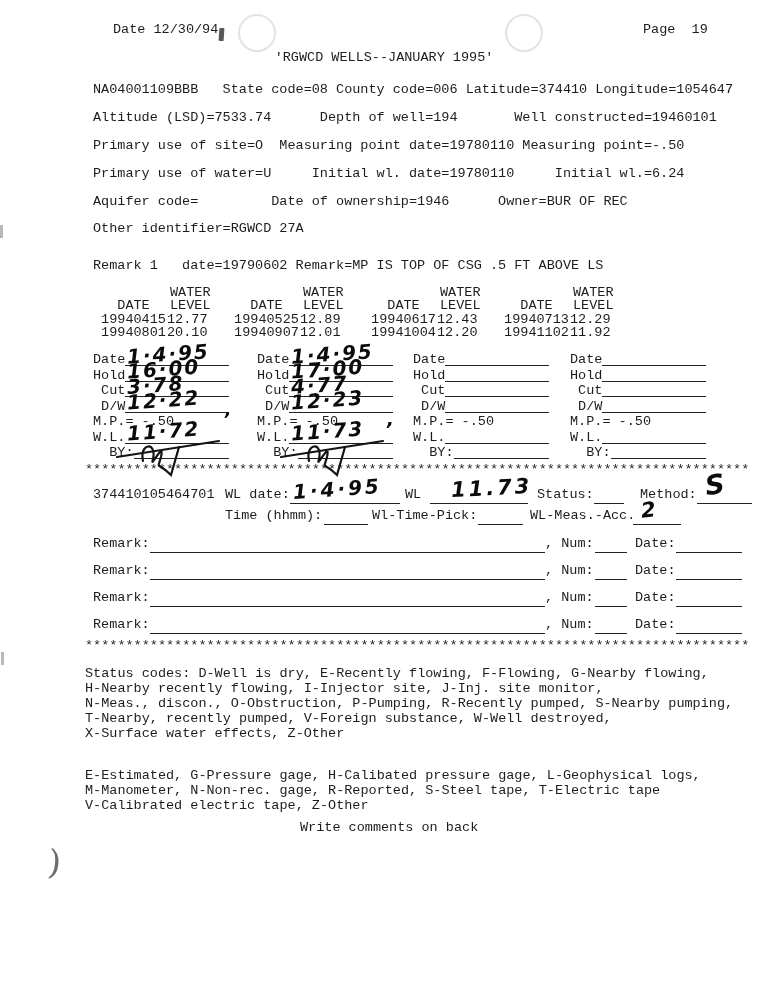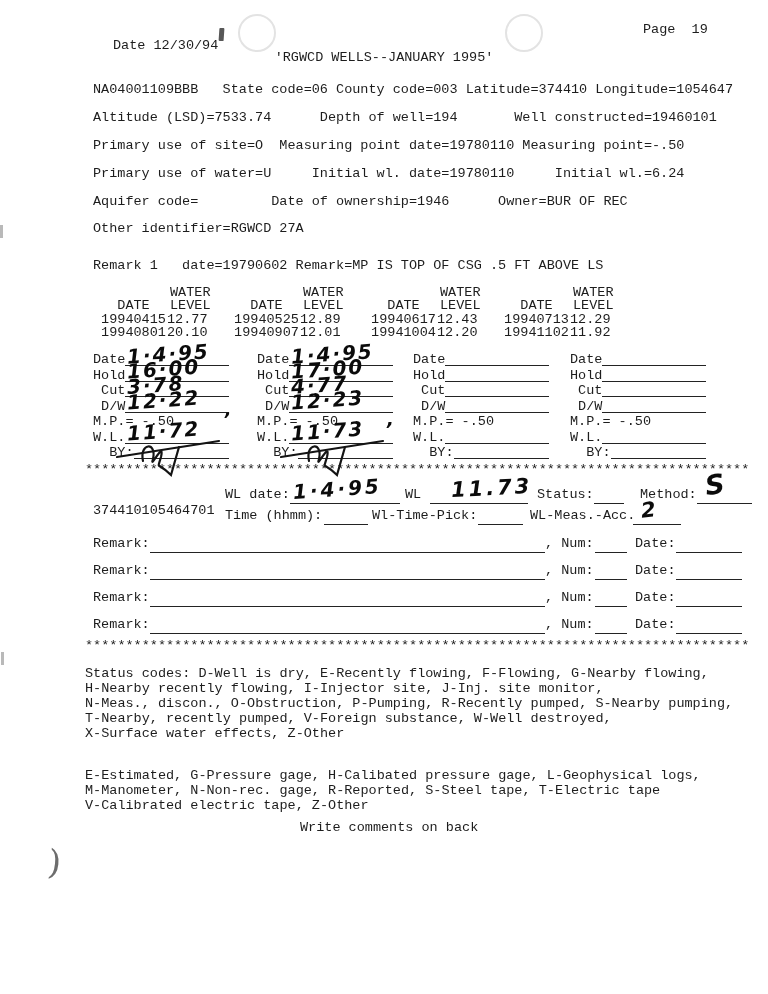--- a/index.html
+++ b/index.html
@@ -45,25 +45,25 @@
 
 <div class="page">
 
   <div class="hole" style="left:238px;"></div>
   <div class="hole" style="left:505px;"></div>
   <div class="smudge"></div>
   <div class="edgemark" style="left:0; top:225px;"></div>
   <div class="edgemark" style="left:1px; top:652px;"></div>
   <div class="paren">)</div>
 
-  <div class="t" style="left:113px; top:38px;font-family:Liberation Mono, monospace;">Date 12/30/94</div>
+  <div class="t" style="left:113px; top:22px;font-family:Liberation Mono, monospace;">Date 12/30/94</div>
   <div class="t" style="left:643px; top:22px;">Page  19</div>
   <div class="t center" style="top:50px;">'RGWCD WELLS--JANUARY 1995'</div>
 
-  <div class="t" style="left:93px; top:82px;">NA04001109BBB   State code=06 County code=003 Latitude=374410 Longitude=1054647</div>
+  <div class="t" style="left:93px; top:82px;">NA04001109BBB   State code=08 County code=006 Latitude=374410 Longitude=1054647</div>
   <div class="t" style="left:93px; top:110px;">Altitude (LSD)=7533.74      Depth of well=194       Well constructed=19460101</div>
   <div class="t" style="left:93px; top:138px;">Primary use of site=O  Measuring point date=19780110 Measuring point=-.50</div>
   <div class="t" style="left:93px; top:166px;">Primary use of water=U     Initial wl. date=19780110     Initial wl.=6.24</div>
   <div class="t" style="left:93px; top:194px;">Aquifer code=         Date of ownership=1946      Owner=BUR OF REC</div>
   <div class="t" style="left:93px; top:221px;">Other identifier=RGWCD 27A</div>
   <div class="t" style="left:93px; top:258px;">Remark 1   date=19790602 Remark=MP IS TOP OF CSG .5 FT ABOVE LS</div>
 
   <div class="wlgroup" style="left:100px;">
     <div class="wlc wl-datecol">
       <div>&nbsp;</div>
@@ -257,21 +257,21 @@
       </div>
     <div class="frow">
         <span class="flbl">  BY:</span>
         <span class="ful"></span>
       </div>
   </div>
 
   <div class="t" style="left:85px; top:462px;">**********************************************************************************</div>
 
   <div style="position:absolute; left:93px; top:487px;">
-    <span class="t" style="left:0; top:16px;">374410105464701</span>
+    <span class="t" style="left:0; top:0;">374410105464701</span>
     <span class="t" style="left:132px; top:0;">WL date:</span>
     <span class="ul" style="left:197px; top:3px; width:110px;"></span>
     <span class="hw" style="position:absolute; left:200px; top:-8px; font-size:20px; letter-spacing:3px; transform:rotate(-4deg);">1·4·95</span>
     <span class="t" style="left:312px; top:0;">WL</span>
     <span class="ul" style="left:337px; top:3px; width:98px;"></span>
     <span class="hw" style="position:absolute; left:358px; top:-9px; font-size:21px; letter-spacing:3px; transform:rotate(-3deg);">11.73</span>
     <span class="t" style="left:444px; top:0;">Status:</span>
     <span class="ul" style="left:501px; top:3px; width:30px;"></span>
     <span class="t" style="left:547px; top:0;">Method:</span>
     <span class="ul" style="left:604px; top:3px; width:55px;"></span>

